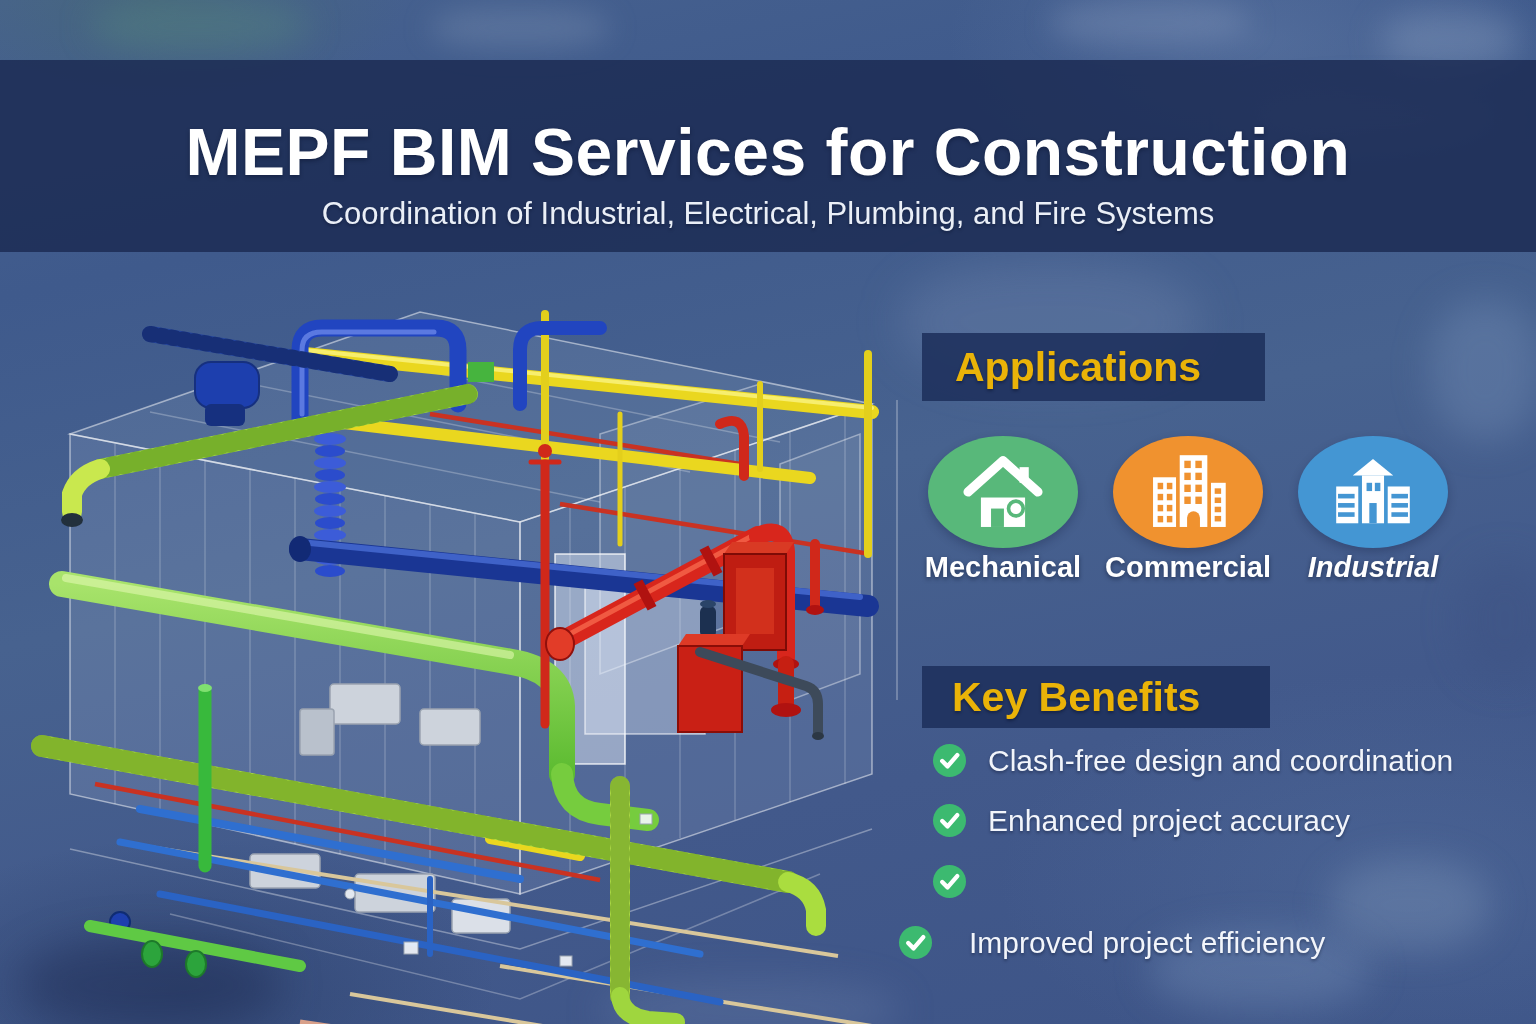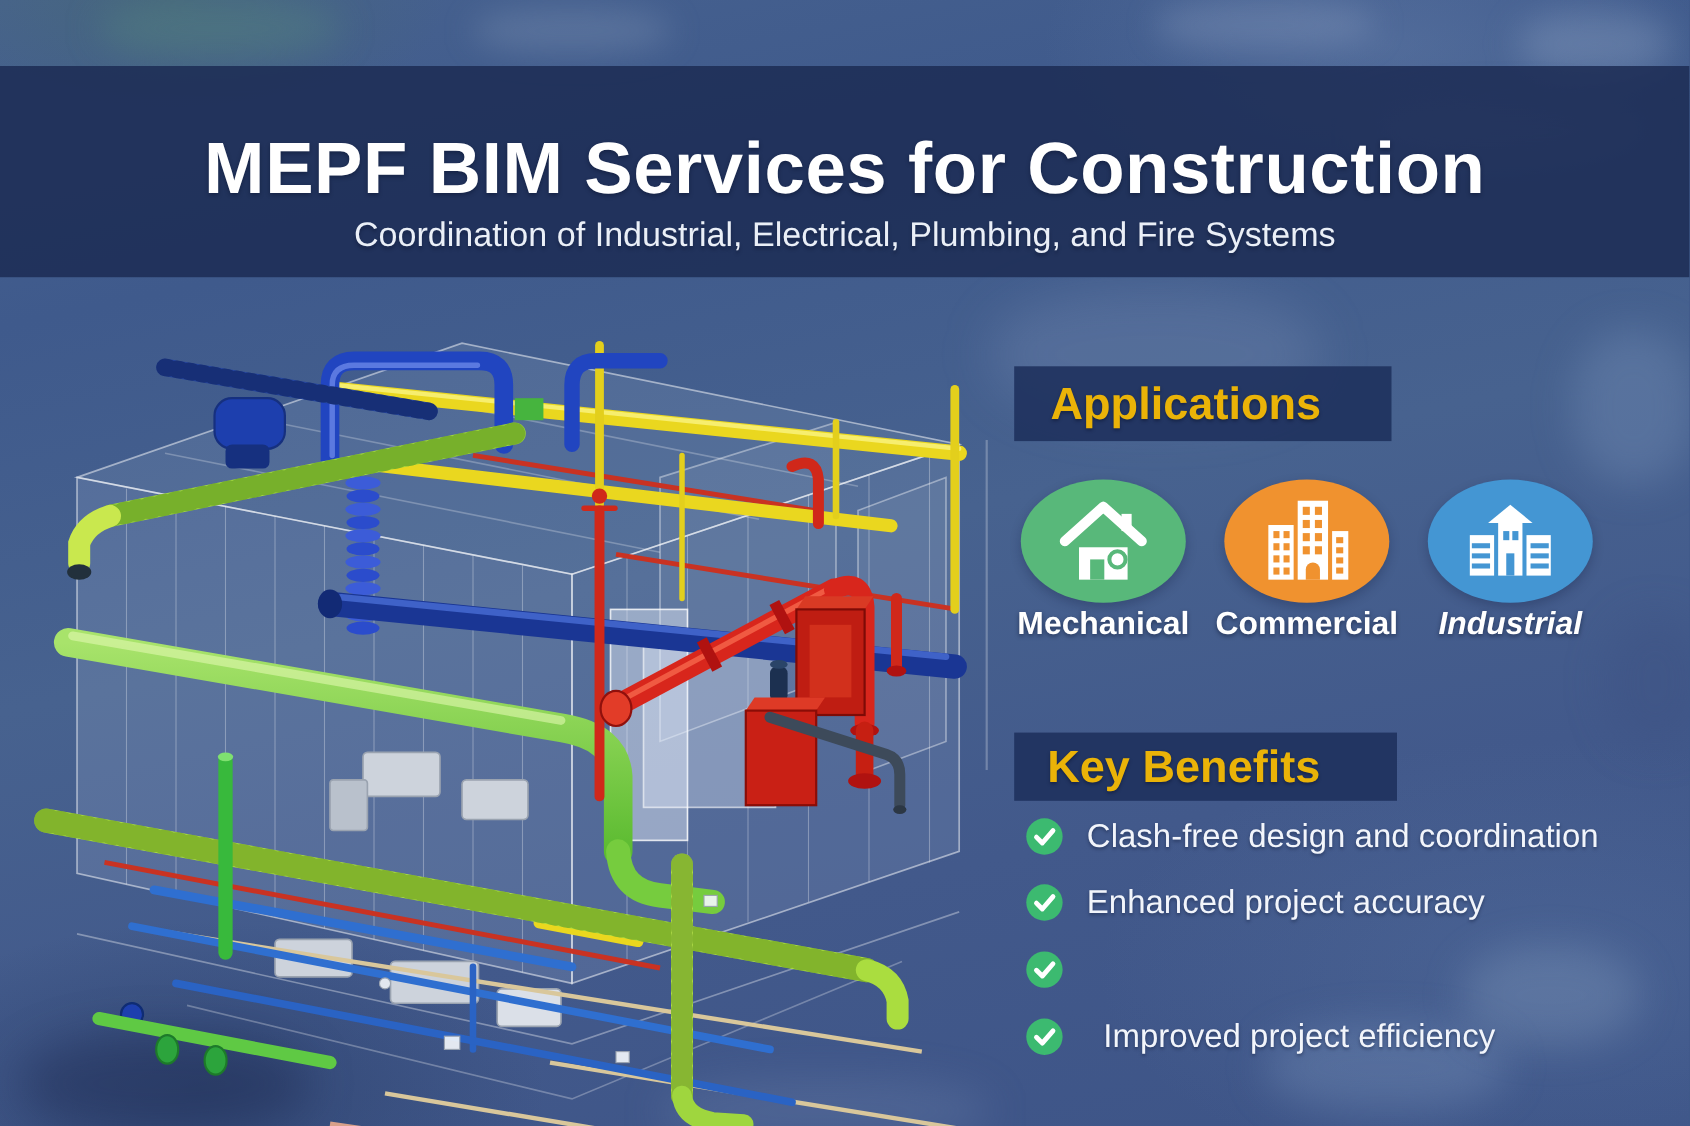--- a/index.html
+++ b/index.html
@@ -336,19 +336,19 @@
     <path d="M10.5 18.5 L16 24 L26 12.5" fill="none" stroke="#ffffff" stroke-width="4.5" stroke-linecap="round" stroke-linejoin="round"></path>
   </svg>
   <span>Enhanced project accuracy</span>
 </div>
 <div class="benefit-row" style="left:932px;top:864px;">
   <svg class="check" viewBox="0 0 36 36">
     <circle cx="18" cy="18" r="17" fill="#3cba70"></circle>
     <path d="M10.5 18.5 L16 24 L26 12.5" fill="none" stroke="#ffffff" stroke-width="4.5" stroke-linecap="round" stroke-linejoin="round"></path>
   </svg>
 </div>
-<div class="benefit-row" style="left:932px;top:925px;gap:36px;">
+<div class="benefit-row" style="left:898px;top:925px;gap:36px;">
   <svg class="check" viewBox="0 0 36 36">
     <circle cx="18" cy="18" r="17" fill="#3cba70"></circle>
     <path d="M10.5 18.5 L16 24 L26 12.5" fill="none" stroke="#ffffff" stroke-width="4.5" stroke-linecap="round" stroke-linejoin="round"></path>
   </svg>
   <span>Improved project efficiency</span>
 </div>
 
 </body></html>

